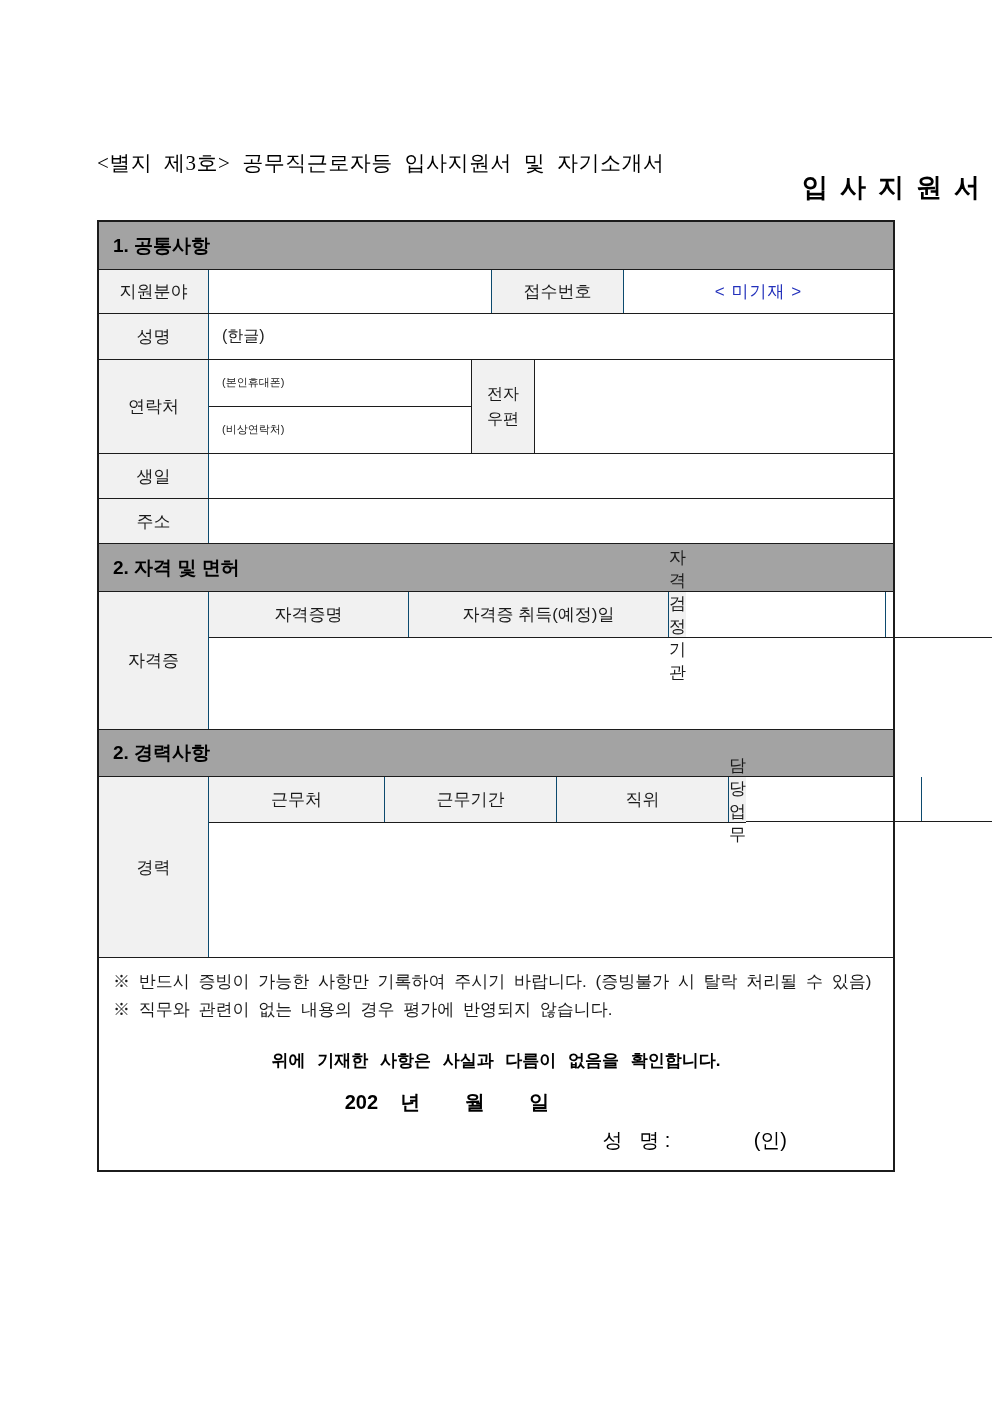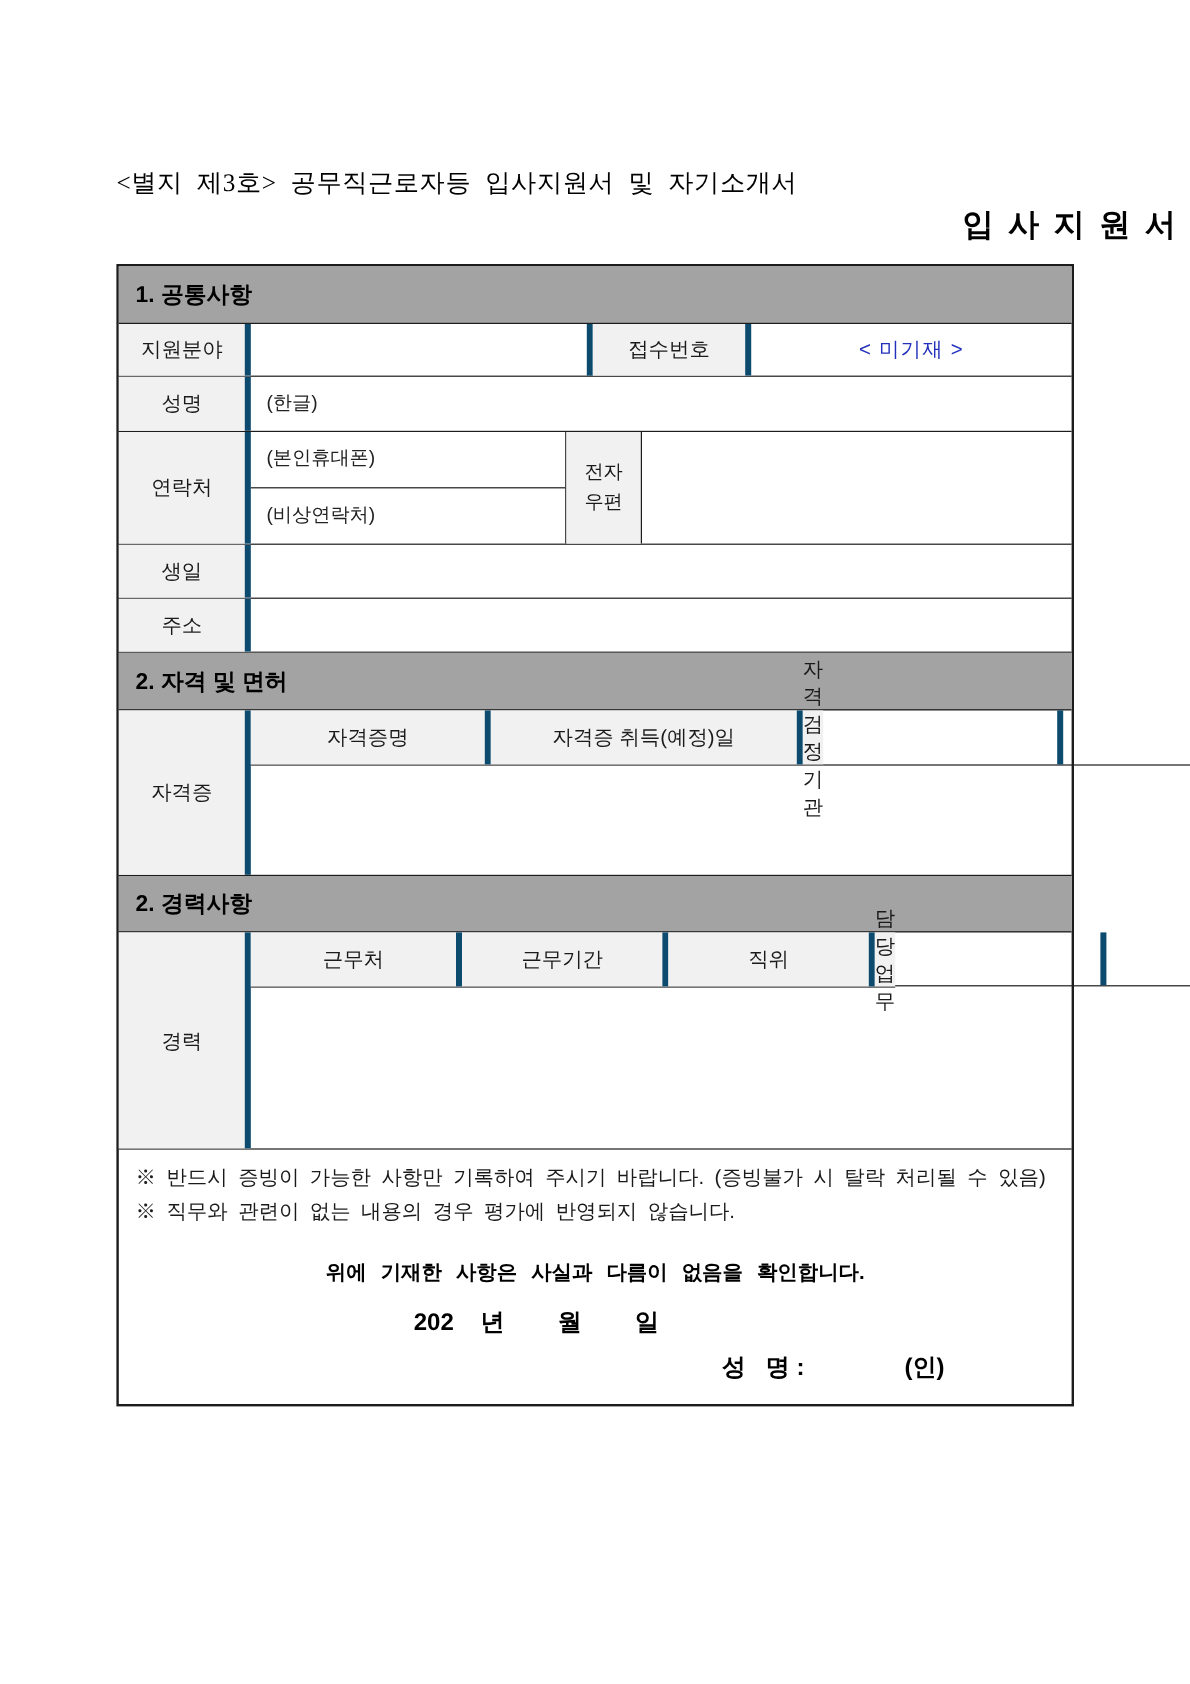--- a/index.html
+++ b/index.html
@@ -9,21 +9,21 @@
     width: 992px;
     height: 1403px;
     background: #ffffff;
     font-family: "Liberation Sans", sans-serif;
     color: #111;
     overflow: hidden;
   }
   .doc-subtitle {
     position: absolute;
     left: 97px;
-    top: 138px;
+    top: 149px;
     font-family: "Liberation Serif", serif;
     font-size: 21px;
     letter-spacing: 0.5px;
     word-spacing: 6px;
     color: #000;
   }
   .doc-title {
     position: absolute;
     left: 0;
     top: 170px;
@@ -37,21 +37,21 @@
   .form-table {
     position: absolute;
     left: 97px;
     top: 220px;
     width: 798px;
     border: 2px solid #1c1c1c;
     background: #fff;
   }
   .row { display: flex; width: 100%; border-bottom: 1px solid #1c1c1c; }
   .row:last-child { border-bottom: none; }
-  .cell { border-right: 5px solid #0c4a6e; display: flex; align-items: center; }
+  .cell { border-right: 1px solid #0c4a6e; display: flex; align-items: center; }
   .cell:last-child { border-right: none; }
   .sec-head {
     height: 48px;
     background: #a3a3a3;
     display: flex;
     align-items: center;
     padding-left: 14px;
     font-size: 19px;
     font-weight: 700;
     color: #000;
@@ -71,21 +71,21 @@
   .h94 { height: 94px; }
   .receipt-lbl { width: 132px; }
   .apply-input { width: 403px; }
   .accent-val {
     flex: 1;
     justify-content: center;
     font-size: 17px;
     letter-spacing: 1px;
   }
   .contact-mid { width: 263px; flex: none; display: flex; flex-direction: column; border-right: 1px solid #1c1c1c; }
-  .contact-sub { height: 47px; display: flex; align-items: center; padding-left: 13px; font-size: 16px; color: #222; }
+  .contact-sub { height: 47px; display: flex; align-items: center; padding-left: 13px; font-size: 11px; color: #222; }
   .contact-sub.first { border-bottom: 1px solid #1c1c1c; }
   .email-lbl {
     width: 63px; flex: none;
     background: #f1f1f1;
     border-right: 1px solid #1c1c1c;
     display: flex; flex-direction: column;
     align-items: center; justify-content: center;
     font-size: 16px; line-height: 1.55; color: #1a1a1a;
   }
   .block { display: flex; }
@@ -128,21 +128,21 @@
     font-weight: 600;
     line-height: 28px;
     white-space: pre;
     color: #000;
   }
   .sign-line {
     margin-top: 10px;
     text-align: right;
     padding-right: 92px;
     font-size: 20px;
-    font-weight: 700;
+    font-weight: 400;
     line-height: 28px;
     white-space: pre;
     color: #000;
   }
 </style>
 </head>
 <body>
 
 <div class="page">
 

